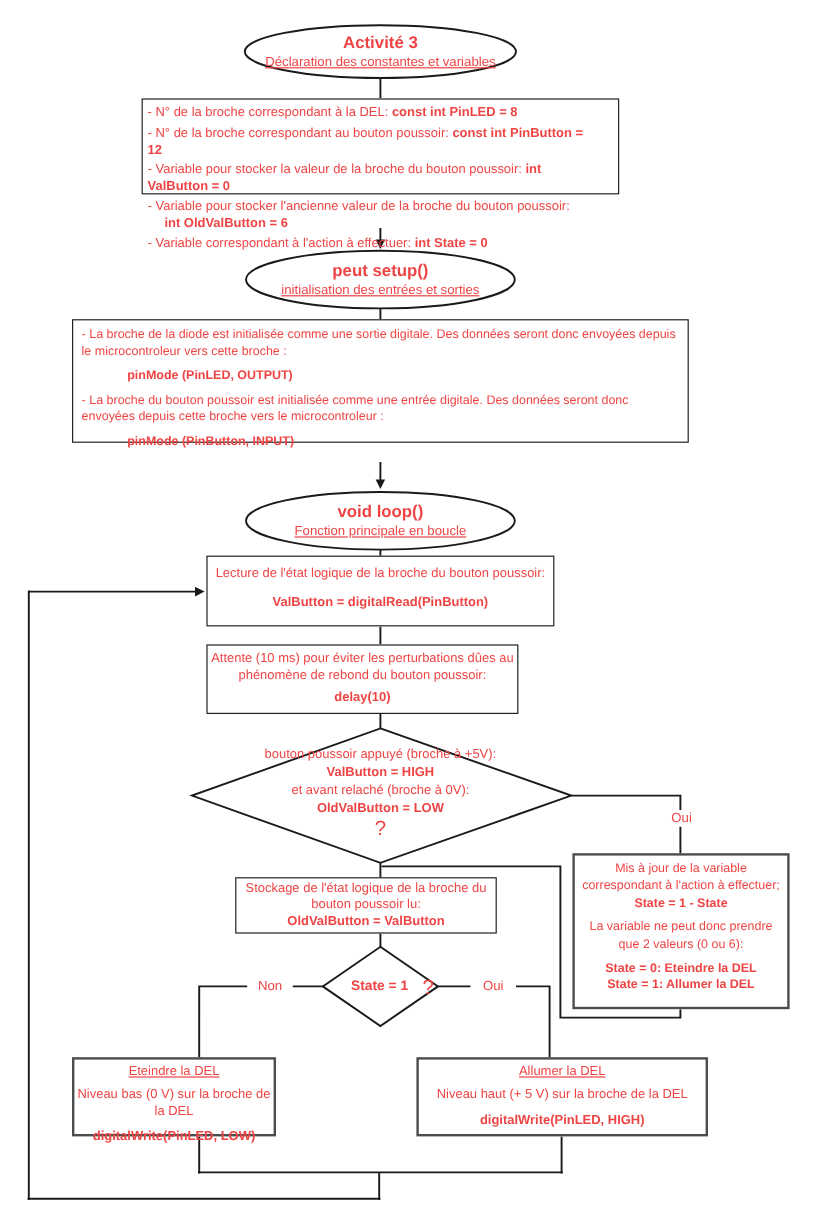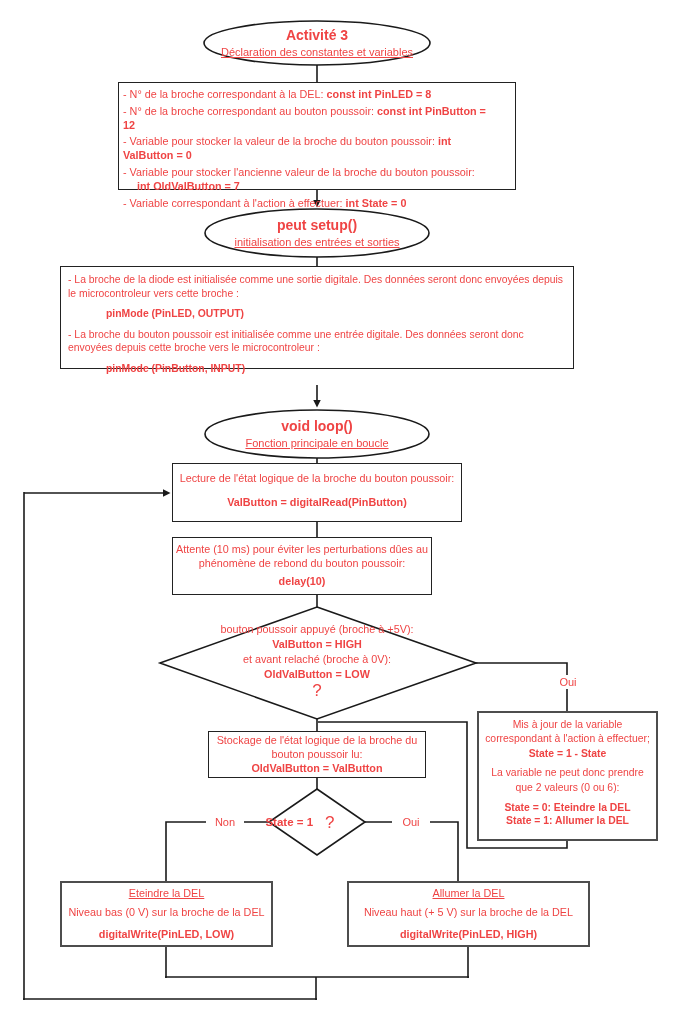--- a/index.html
+++ b/index.html
@@ -68,25 +68,25 @@
 
     <polygon points="317,607 476,663 317,719 160,663" fill="#fff"></polygon>
     <polygon points="317,789 365,822 317,855 269,822" fill="#fff"></polygon>
   </svg>
 
   <div class="etext" style="left:204px;top:27px;width:226px;">
     <div class="etitle">Activité 3</div>
     <div class="esub">Déclaration des constantes et variables</div>
   </div>
 
-  <div class="box" style="left:118px;top:82px;width:398px;height:108px;padding:5px 16px 0 4px;">
+  <div class="box" style="left:118px;top:82px;width:398px;height:80px;padding:5px 16px 0 4px;">
     <div class="dline"><span>- N° de la broche correspondant à la DEL:  </span><span class="code">const int PinLED = 8</span></div>
     <div class="dline"><span>- N° de la broche correspondant au bouton poussoir: </span><span class="code">const int PinButton = 12</span></div>
     <div class="dline"><span>- Variable pour stocker la valeur de la broche du bouton poussoir: </span><span class="code">int ValButton = 0</span></div>
-    <div class="dline"><span>- Variable pour stocker l'ancienne valeur de la broche du bouton poussoir:</span><div class="ind"><span class="code">int OldValButton = 7</span></div></div>
+    <div class="dline"><span>- Variable pour stocker l'ancienne valeur de la broche du bouton poussoir:</span><div class="ind"><span class="code">int OldValButton = 6</span></div></div>
     <div class="dline"><span>- Variable correspondant à l'action à effectuer: </span><span class="code">int State = 0</span></div>
   </div>
 
   <div class="etext" style="left:204px;top:217px;width:226px;">
     <div class="etitle">peut setup()</div>
     <div class="esub">initialisation des entrées et sorties</div>
   </div>
 
   <div class="box sm" style="left:60px;top:266px;width:514px;height:103px;padding:6px 7px 0 7px;line-height:13.5px;">
     <div class="nw">- La broche de la diode est initialisée comme une sortie digitale. Des données seront donc envoyées depuis</div>
@@ -126,34 +126,34 @@
   <div class="box heavy center sm" style="left:477px;top:711px;width:181px;height:130px;padding:5px 2px 0 2px;line-height:13.5px;">
     <div>Mis à jour de la variable</div>
     <div>correspondant à l'action à effectuer;</div>
     <div class="code mt2">State = 1 - State</div>
     <div class="mt5">La variable ne peut donc prendre</div>
     <div class="mt2">que 2 valeurs (0 ou 6):</div>
     <div class="code mt6">State = 0: Eteindre la DEL</div>
     <div class="code">State = 1: Allumer la DEL</div>
   </div>
 
-  <div class="box center" style="left:208px;top:731px;width:218px;height:47px;padding:2px 3px 0 3px;line-height:13.5px;">
+  <div class="box center" style="left:196px;top:731px;width:218px;height:47px;padding:2px 3px 0 3px;line-height:13.5px;">
     <div>Stockage de l'état logique de la broche du bouton poussoir lu:</div>
     <div class="code" style="margin-top:1px;">OldValButton = ValButton</div>
   </div>
 
-  <div class="dtext" style="left:253px;top:806px;width:94px;height:32px;display:flex;align-items:center;justify-content:center;gap:12px;">
+  <div class="dtext" style="left:280px;top:806px;width:94px;height:32px;display:flex;align-items:center;justify-content:center;gap:12px;">
     <span class="code" style="font-size:11.5px;">State = 1</span>
     <span class="q">?</span>
   </div>
 
   <div class="lbl" style="left:206px;top:815px;width:34px;">Non</div>
   <div class="lbl" style="left:392px;top:815px;width:34px;">Oui</div>
 
-  <div class="box heavy center" style="left:60px;top:881px;width:213px;height:66px;padding:4px 2px 0 2px;">
+  <div class="box heavy center" style="left:60px;top:881px;width:170px;height:66px;padding:4px 2px 0 2px;">
     <div class="utitle">Eteindre la DEL</div>
     <div class="mt5">Niveau bas (0 V) sur la broche de la DEL</div>
     <div class="code mt8">digitalWrite(PinLED, LOW)</div>
   </div>
 
   <div class="box heavy center" style="left:347px;top:881px;width:243px;height:66px;padding:4px 2px 0 2px;">
     <div class="utitle">Allumer la DEL</div>
     <div class="mt5">Niveau haut (+ 5 V) sur la broche de la DEL</div>
     <div class="code mt8">digitalWrite(PinLED, HIGH)</div>
   </div>

